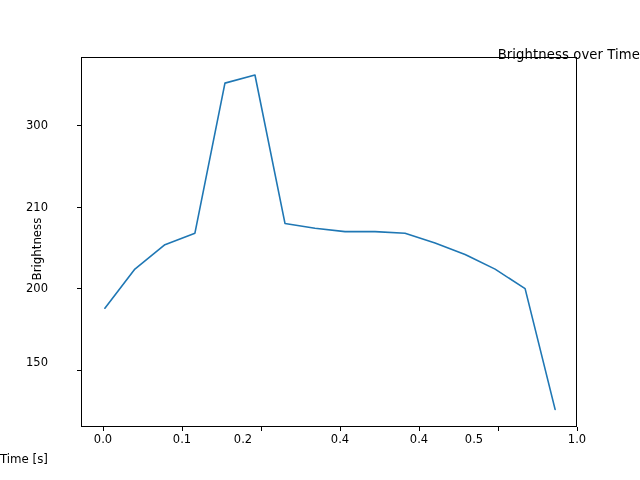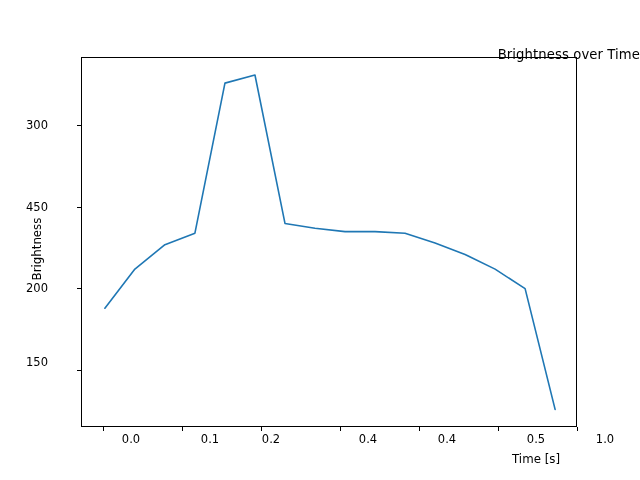--- a/index.html
+++ b/index.html
@@ -50,21 +50,20 @@
   }
   .tick-label {
     position: absolute;
     font-size: 11.5px;
     color: #000000;
     white-space: nowrap;
   }
   .xtick-label {
     transform: translateX(-50%);
     top: 432px;
-    margin-left: 28px;
   }
   .ytick-label {
     transform: translateY(-50%);
     text-align: center;
     right: 592px;
   }
   .tick-mark {
     position: absolute;
     background: #000000;
   }
@@ -75,22 +74,22 @@
   }
   .ytick-mark {
     left: 77.2px;
     height: 1.05px;
     width: 3.8px;
   }
   #xlabel {
     position: absolute;
     left: 0;
     top: 452px;
-    width: 560px;
-    text-align: right;
+    width: 640px;
+    text-align: left;
     font-size: 11.8px;
     color: #000000;
   }
   #ylabel {
     position: absolute;
     left: -63px;
     top: 242px;
     width: 200px;
     text-align: center;
     font-size: 11.8px;
@@ -118,29 +117,29 @@
   <div class="tick-mark xtick-mark" style="left:340px"></div>
   <div class="tick-mark xtick-mark" style="left:419px"></div>
   <div class="tick-mark xtick-mark" style="left:498px"></div>
   <div class="tick-mark xtick-mark" style="left:577px"></div>
 
   <div class="tick-label xtick-label" style="left:103px">0.0</div>
   <div class="tick-label xtick-label" style="left:182px">0.1</div>
   <div class="tick-label xtick-label" style="left:243px">0.2</div>
   <div class="tick-label xtick-label" style="left:340px">0.4</div>
   <div class="tick-label xtick-label" style="left:419px">0.4</div>
-  <div class="tick-label xtick-label" style="left:508px">0.5</div>
+  <div class="tick-label xtick-label" style="left:474px">0.5</div>
   <div class="tick-label xtick-label" style="left:577px">1.0</div>
 
   <div class="tick-mark ytick-mark" style="top:370px"></div>
   <div class="tick-mark ytick-mark" style="top:288px"></div>
   <div class="tick-mark ytick-mark" style="top:206.5px"></div>
   <div class="tick-mark ytick-mark" style="top:125px"></div>
 
   <div class="tick-label ytick-label" style="top:362px">150</div>
   <div class="tick-label ytick-label" style="top:288px">200</div>
-  <div class="tick-label ytick-label" style="top:206.5px">450</div>
+  <div class="tick-label ytick-label" style="top:206.5px">210</div>
   <div class="tick-label ytick-label" style="top:125px">300</div>
 
   <div id="xlabel">Time [s]</div>
   <div id="ylabel">Brightness</div>
 
 </div>
 
 </body></html>

